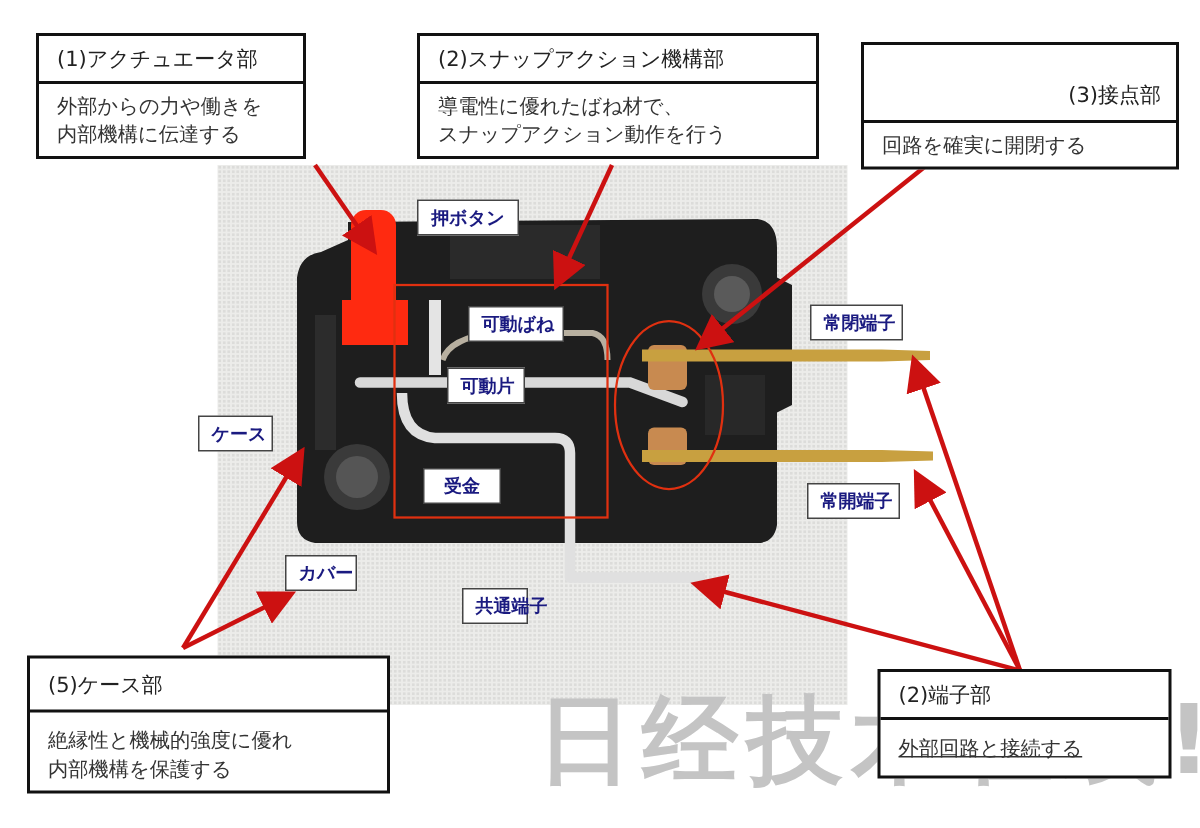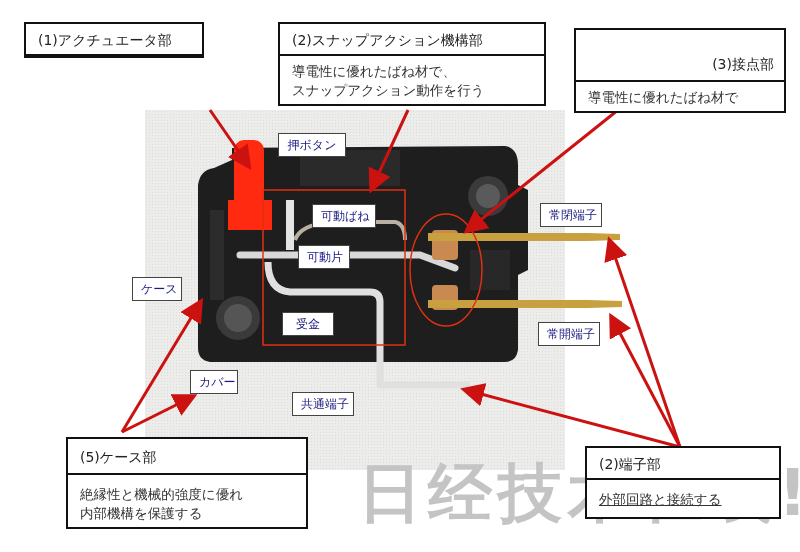--- a/index.html
+++ b/index.html
@@ -29,21 +29,21 @@
     border-bottom: 2px solid #111; padding: 6px 10px 4px 12px;
     font-size: 14px; line-height: 20px; white-space: nowrap;
   }
   .callout .body {
     padding: 6px 10px 4px 12px; font-size: 13.5px; line-height: 19px; color: #333;
     white-space: nowrap;
   }
 
   .tag {
     position: absolute; background: #ffffff; border: 1.5px solid #444; z-index: 4;
-    color: #1a1a80; font-weight: normal; font-size: 12px; line-height: 14px;
+    color: #1a1a80; font-weight: bold; font-size: 12px; line-height: 14px;
     padding: 4px 8px; white-space: nowrap; text-align: center;
   }
 </style>
 </head>
 <body>
 
 <div class="photo-bg"></div>
 <div class="watermark">日经技术在线!</div>
 
 <svg class="diagram" viewBox="0 0 800 552">
@@ -99,53 +99,57 @@
     <line x1="122" y1="432" x2="200" y2="303" marker-end="url(#ah)"></line>
     <line x1="122" y1="432" x2="192" y2="397" marker-end="url(#ah)"></line>
     <line x1="680" y1="447" x2="610" y2="242" marker-end="url(#ah)"></line>
     <line x1="680" y1="447" x2="612" y2="318" marker-end="url(#ah)"></line>
     <line x1="680" y1="447" x2="466" y2="390" marker-end="url(#ah)"></line>
   </g>
 </svg>
 
 <div class="callout" style="left:24px; top:22px; width:180px;">
   <div class="head">(1)アクチュエータ部</div>
+  <div class="body">
+    <div>外部からの力や働きを</div>
+    <div>内部機構に伝達する</div>
+  </div>
 </div>
 
 <div class="callout" style="left:278px; top:22px; width:268px;">
   <div class="head">(2)スナップアクション機構部</div>
   <div class="body">
     <div>導電性に優れたばね材で、</div>
     <div>スナップアクション動作を行う</div>
   </div>
 </div>
 
 <div class="callout" style="left:574px; top:28px; width:212px;">
   <div class="head" style="padding-top:24px; padding-bottom:6px;text-align:right;">(3)接点部</div>
   <div class="body">
-    <div>導電性に優れたばね材で</div>
+    <div>回路を確実に開閉する</div>
   </div>
 </div>
 
-<div class="callout" style="left:18px; top:437px; width:242px;margin-left:48px;">
+<div class="callout" style="left:18px; top:437px; width:242px;">
   <div class="head" style="padding-top:8px; padding-bottom:6px;">(5)ケース部</div>
   <div class="body" style="padding-top:10px;border-radius:14px;">
     <div>絶縁性と機械的強度に優れ</div>
     <div>内部機構を保護する</div>
   </div>
 </div>
 
 <div class="callout" style="left:585px; top:446px; width:196px;">
   <div class="head" style="padding-top:6px; padding-bottom:4px;">(2)端子部</div>
   <div class="body" style="padding-top:10px; padding-bottom:8px;text-decoration:underline;">
     <div>外部回路と接続する</div>
   </div>
 </div>
 
 <div class="tag" style="left:278px; top:133px; width:68px;">押ボタン</div>
 <div class="tag" style="left:312px; top:204px; width:64px;">可動ばね</div>
 <div class="tag" style="left:298px; top:245px; width:52px;">可動片</div>
 <div class="tag" style="left:282px; top:312px; width:52px;">受金</div>
 <div class="tag" style="left:132px; top:277px; width:50px;">ケース</div>
 <div class="tag" style="left:190px; top:370px; width:48px;">カバー</div>
-<div class="tag" style="left:292px; top:392px; width:62px;">共通端子</div>
+<div class="tag" style="left:308px; top:392px; width:44px;">共通端子</div>
 <div class="tag" style="left:540px; top:203px; width:62px;">常閉端子</div>
 <div class="tag" style="left:538px; top:322px; width:62px;">常開端子</div>
 
 </body></html>

